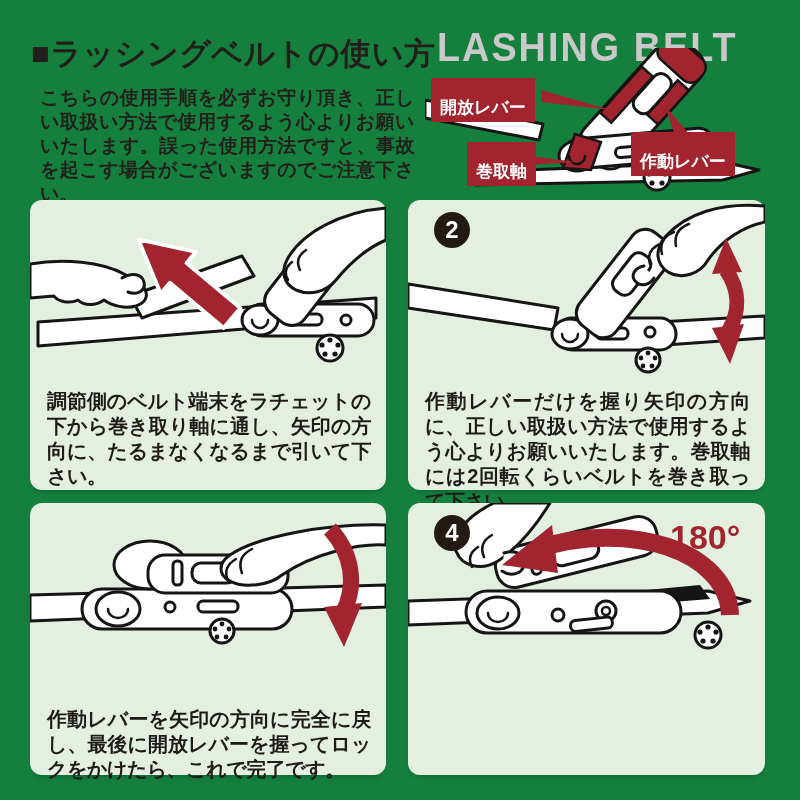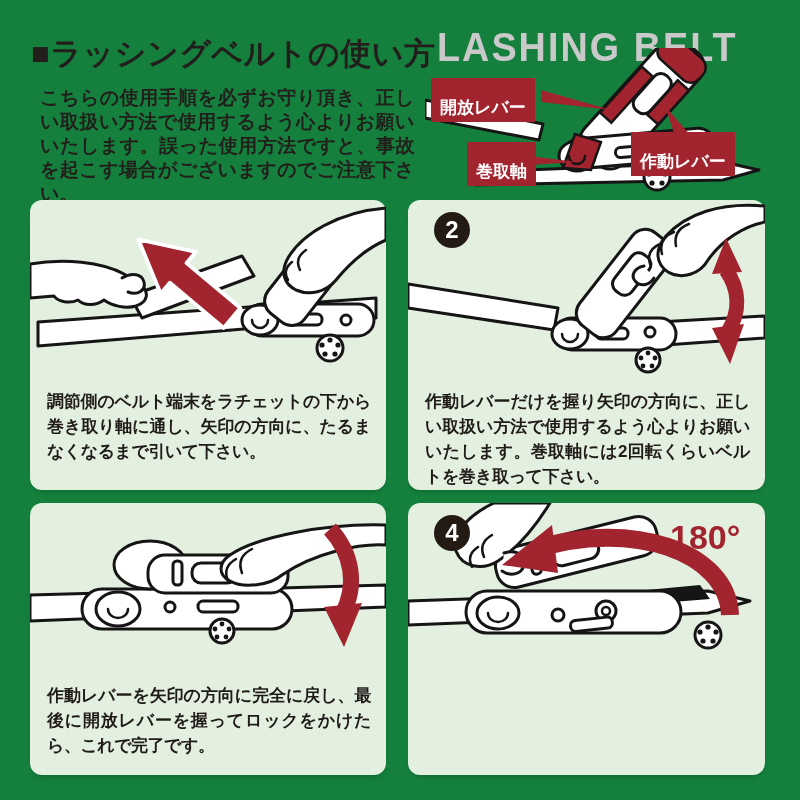--- a/index.html
+++ b/index.html
@@ -21,23 +21,23 @@
   #tag-shaft{left:6px;top:94px;margin-left:36px;}
   #tag-operate{left:206px;top:84px;}
   
   .panel{position:absolute;background:#e3efdf;border-radius:12px;
          box-shadow:0 4px 5px -2px rgba(0,0,0,0.18);}
   #panel1{left:30px;top:200px;width:356px;height:290px;}
   #panel2{left:408px;top:200px;width:357px;height:290px;}
   #panel3{left:30px;top:503px;width:356px;height:272px;}
   #panel4{left:408px;top:503px;width:357px;height:272px;}
   .panel svg{display:block;}
-  .caption{margin:3px 15px 0 17px;font-size:17px;font-weight:700;line-height:25px;
+  .caption{margin:3px 15px 0 17px;font-size:20px;font-weight:700;line-height:25px;
            letter-spacing:-0.5px;text-align:justify;color:#1f1b18;}
-  .row2 .caption{margin-top:12px;}
+  .row2 .caption{margin-top:36px;}
   .badge{position:absolute;left:26px;top:12px;width:36px;height:36px;border-radius:50%;
          background:#241a14;color:#fff;font-size:24px;font-weight:700;text-align:center;
          line-height:36px;z-index:2;}
   
   .w{fill:#fff;stroke:#151515;stroke-width:3;stroke-linejoin:round;stroke-linecap:round;}
   .n{fill:none;stroke:#151515;stroke-width:2.5;stroke-linejoin:round;stroke-linecap:round;}
   .red{fill:#a2242f;}
   .redline{fill:none;stroke:#a2242f;stroke-linecap:butt;}
   .arrow{fill:#a2242f;stroke:#fff;stroke-width:3;stroke-linejoin:round;}
   .dk{fill:#151515;}

